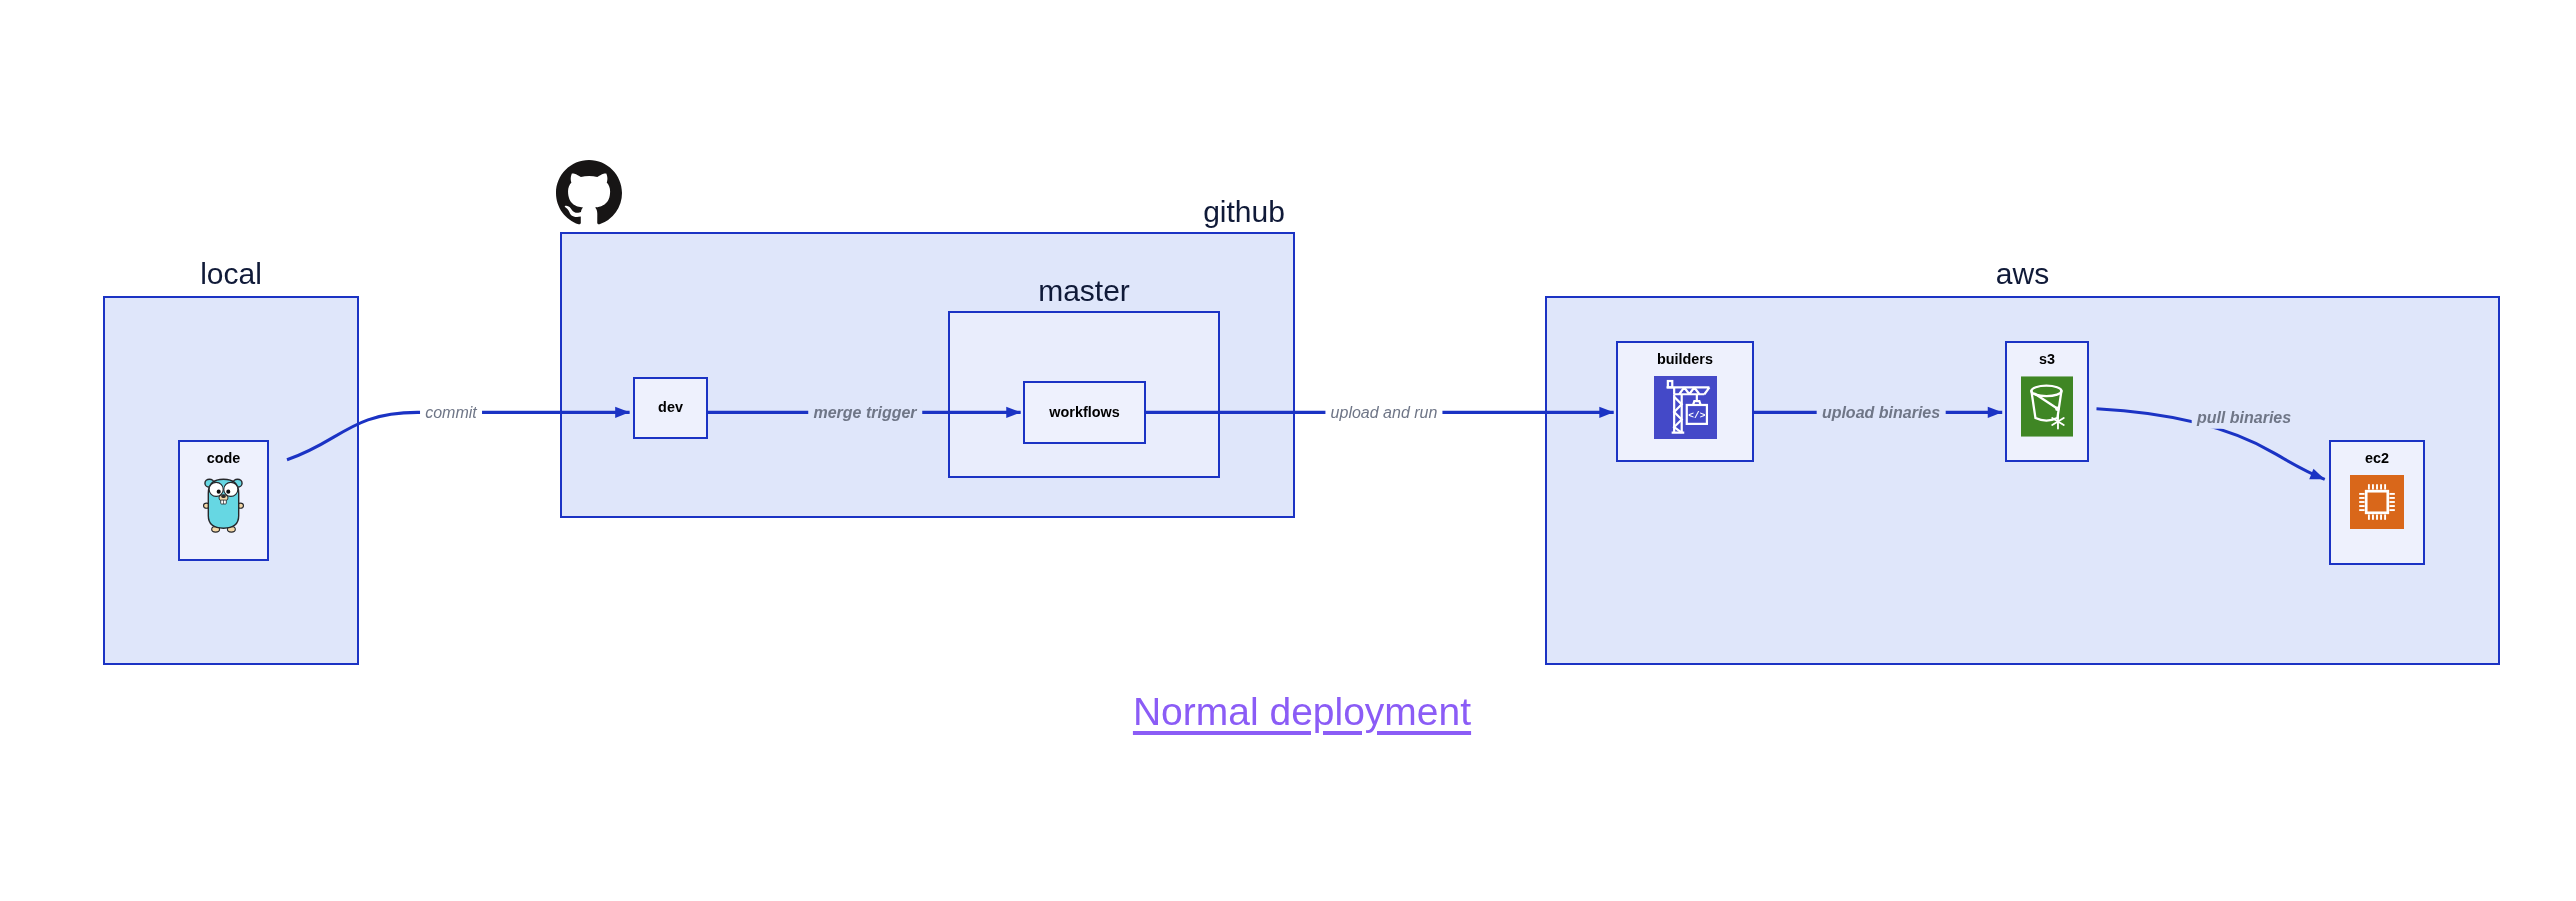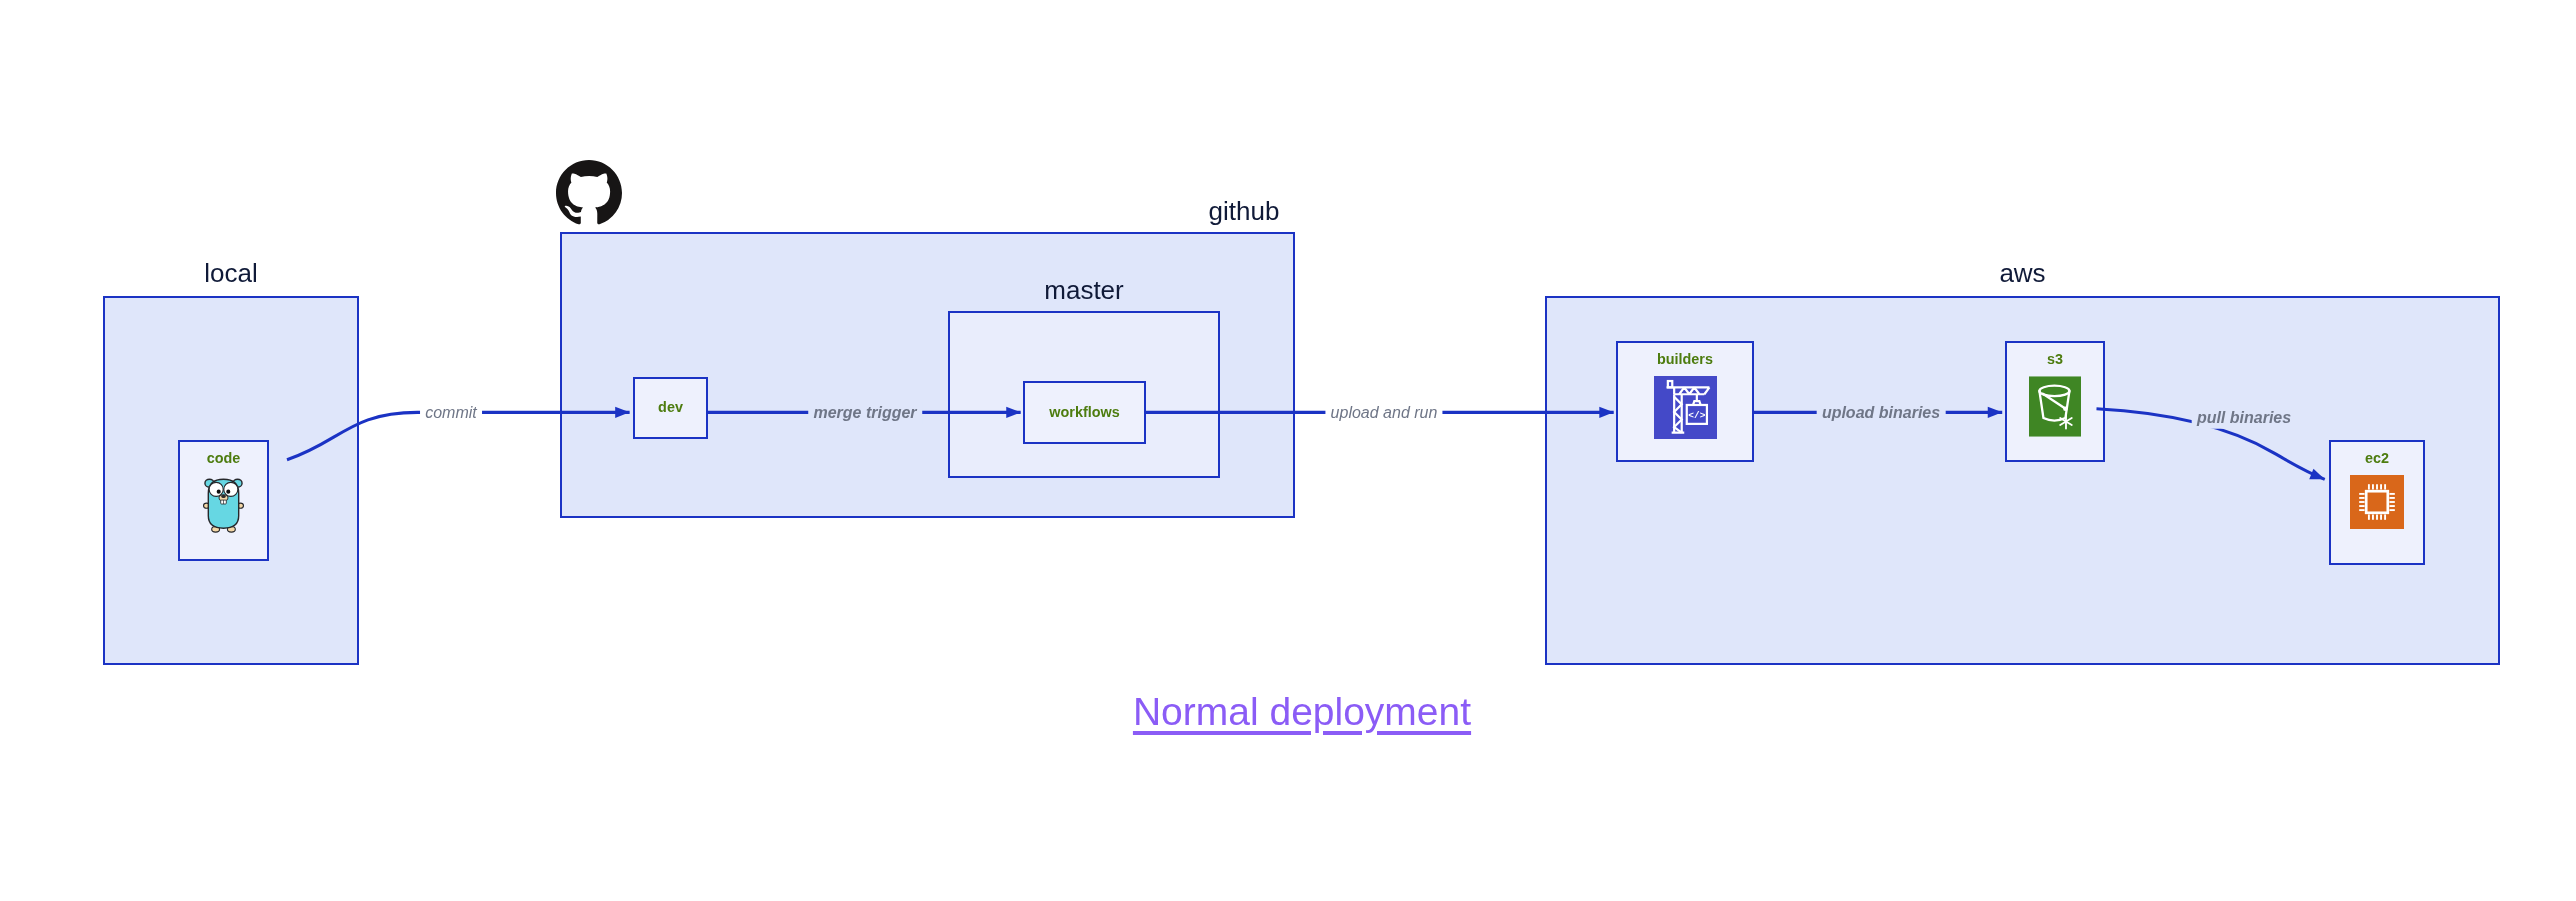--- a/index.html
+++ b/index.html
@@ -7,40 +7,40 @@
           font-family:"Liberation Sans",sans-serif;}
 
   
   .container-box{position:absolute;background:#dfe6fa;border:2.6px solid #1B33C4;box-sizing:border-box;}
   .box-local{left:103px;top:296px;width:256px;height:369px;}
   .box-github{left:560px;top:232px;width:735px;height:286px;}
   .box-master{left:948px;top:311px;width:272px;height:167px;background:#e9edfc;}
   .box-aws{left:1545px;top:296px;width:955px;height:369px;}
 
   
-  .container-label{position:absolute;color:#101a38;font-size:26px;line-height:27px;
+  .container-label{position:absolute;color:#101a38;font-size:30px;line-height:27px;
                    text-align:center;letter-spacing:0px;}
   .lbl-local{left:103px;top:260px;width:256px;}
   .lbl-github{left:1115px;top:198px;width:258px;}
   .lbl-master{left:948px;top:277px;width:272px;}
   .lbl-aws{left:1545px;top:260px;width:955px;}
 
   
   .node-box{position:absolute;background:#eef1fd;border:2.6px solid #1B33C4;box-sizing:border-box;
             display:flex;flex-direction:column;align-items:center;}
-  .node-label{color:#4d7c0f;font-size:14.4px;font-weight:bold;line-height:15.5px;text-align:center;}
+  .node-label{color:#000000;font-size:14.4px;font-weight:bold;line-height:15.5px;text-align:center;}
   .node-top .node-label{margin-top:9.3px;}
   .node-center{justify-content:center;}
   .node-icon{margin-top:8.2px;display:block;}
 
   .node-code{left:178px;top:440px;width:91px;height:121px;}
   .node-dev{left:633px;top:377px;width:75px;height:62px;}
   .node-workflows{left:1023px;top:381px;width:123px;height:63px;}
   .node-builders{left:1616px;top:341px;width:138px;height:121px;}
-  .node-s3{left:2005px;top:341px;width:100px;height:121px;}
+  .node-s3{left:2005px;top:341px;width:84px;height:121px;}
   .node-ec2{left:2329px;top:440px;width:96px;height:125px;}
 
   
   .edges-svg{position:absolute;left:0;top:0;pointer-events:none;}
   .edge-path{stroke:#1B33C4;stroke-width:6px;fill:none;}
   .edge-label{position:absolute;transform:translate(-50%,-50%);white-space:nowrap;
               color:#6f7687;font-size:16px;font-style:italic;padding:1px 5.2px;line-height:18.5px;}
   .bg-white{background:#ffffff;}
   .bg-blue{background:#dfe6fa;font-weight:bold;}
   #lbl-commit{left:451px;top:413px;}

